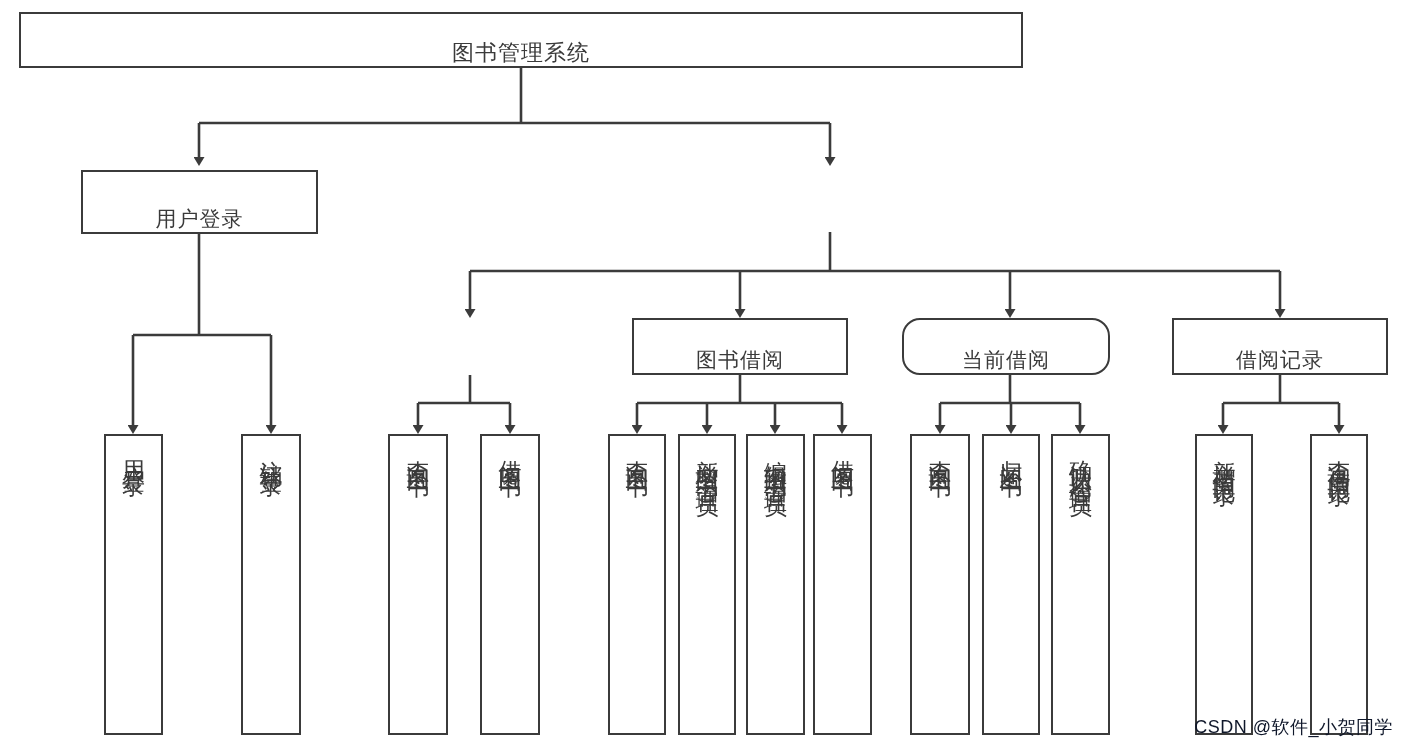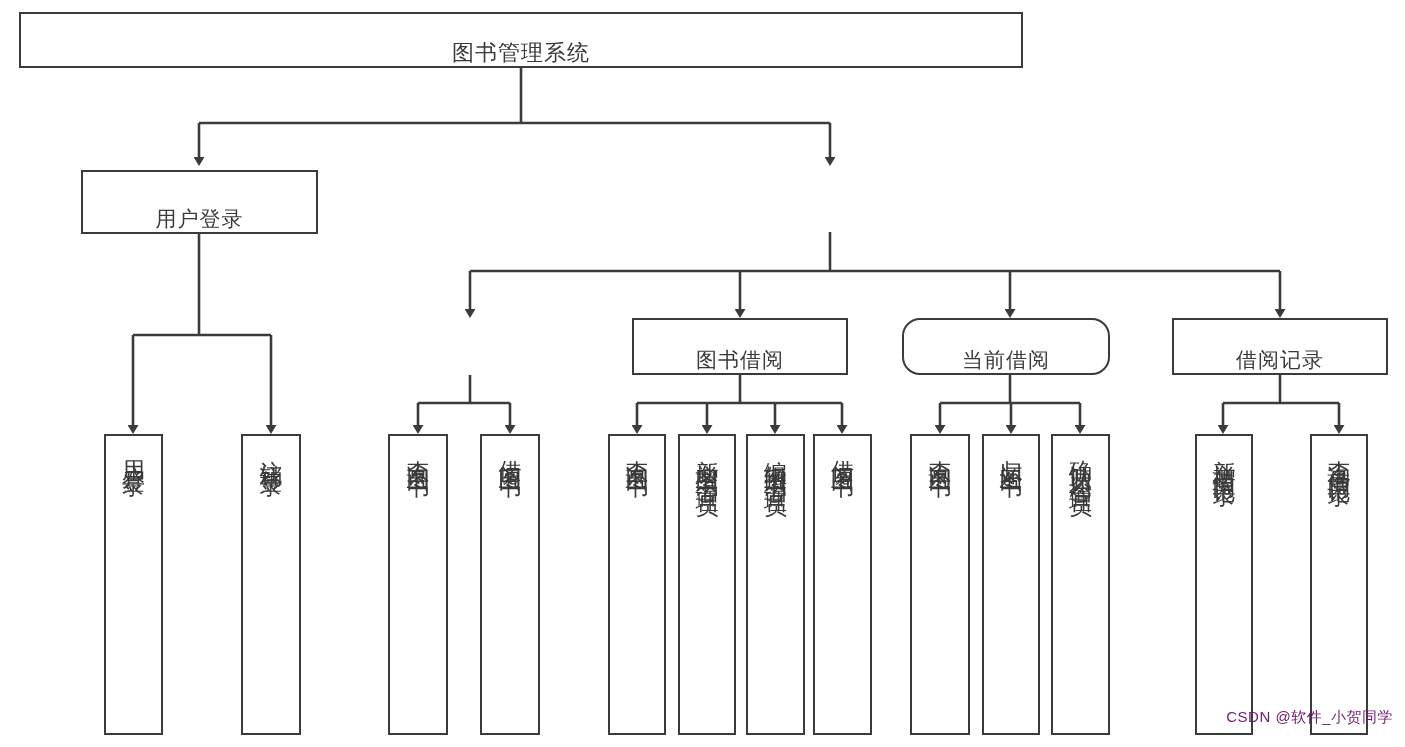--- a/index.html
+++ b/index.html
@@ -60,23 +60,23 @@
   .node.v .lbl {
     writing-mode: vertical-rl;
     text-orientation: upright;
     font-size: 23px;
     letter-spacing: 5px;
     line-height: 1;
   }
   #watermark {
     position: absolute;
     right: 12px;
-    bottom: 20px;
-    font-size: 15px;
-    color: #701a75;
+    bottom: 8px;
+    font-size: 18px;
+    color: #0f172a;
     letter-spacing: 0.5px;
     white-space: nowrap;
     user-select: none;
   }
 </style>
 </head>
 <body>
 
 <div id="stage">
 

